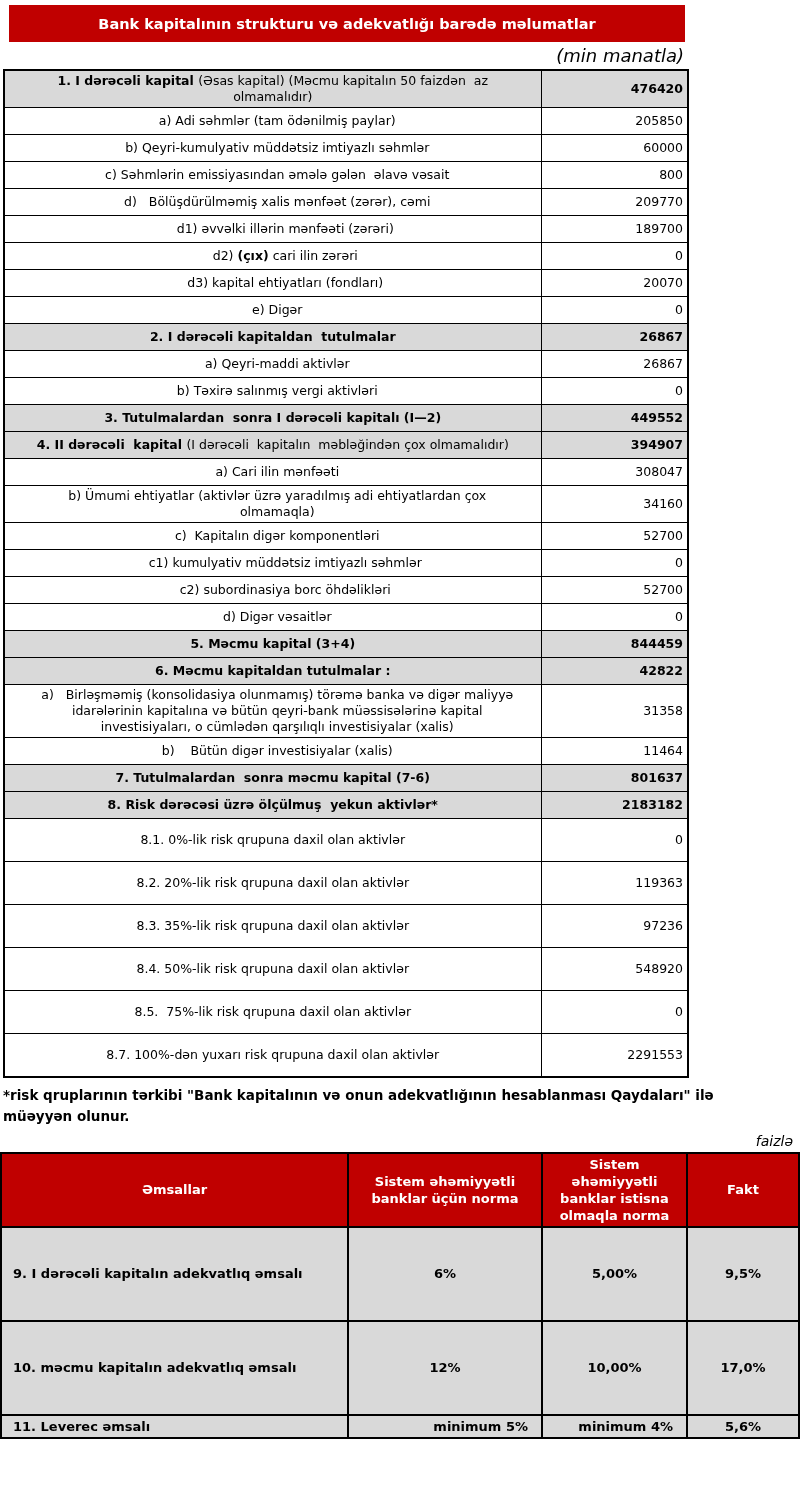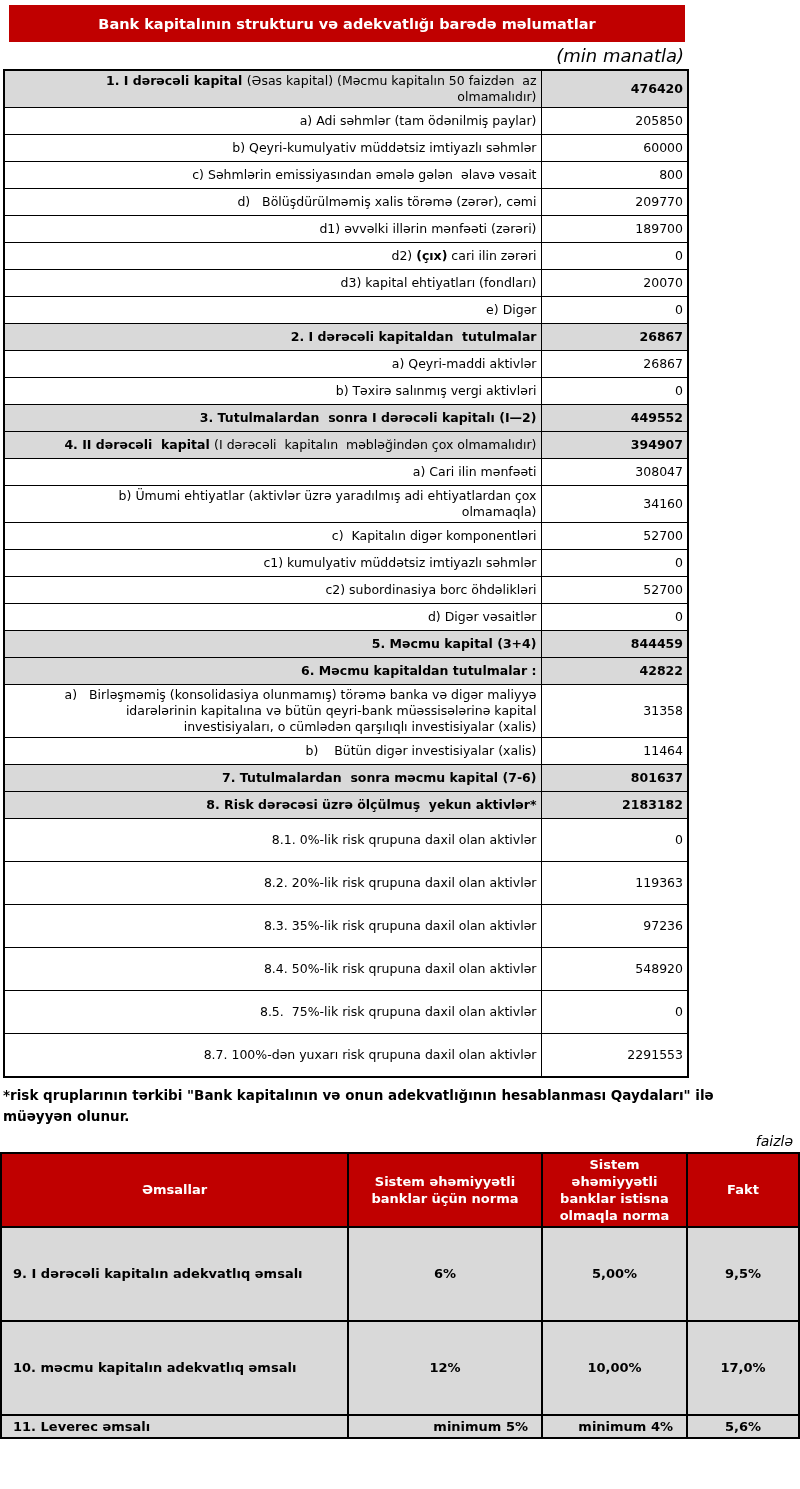--- a/index.html
+++ b/index.html
@@ -36,21 +36,21 @@
   
   table{border-collapse:collapse;table-layout:fixed;}
   .capital-table{
     margin-left:3px;width:684px;border:2px solid var(--ink);
   }
   .capital-table td{
     border:1.5px solid var(--ink);
     font-size:12.5px;line-height:16px;
     padding:2px 4px;vertical-align:middle;
   }
-  .capital-table .lbl{text-align:right;white-space:pre-wrap;padding-left:4px;}
+  .capital-table .lbl{text-align:center;white-space:pre-wrap;padding-left:4px;}
   .capital-table .val{text-align:right;padding-right:4px;}
   .capital-table tr{height:27px;}
   .capital-table tr.risk{height:43px;}
   .capital-table tr.section td{background:var(--gray);}
   .capital-table tr.section .val{font-weight:bold;}
   .capital-table .b{font-weight:bold;}
   .capital-table tr.ind-1 .lbl{padding-left:13px;}
   .capital-table tr.ind-2 .lbl{padding-left:29px;}
 
   
@@ -108,21 +108,21 @@
       </tr>
       <tr class="sub ind-1">
         <td class="lbl"><span>b) Qeyri-kumulyativ müddətsiz imtiyazlı səhmlər</span></td>
         <td class="val">60000</td>
       </tr>
       <tr class="sub ind-1">
         <td class="lbl"><span>c) Səhmlərin emissiyasından əmələ gələn  əlavə vəsait</span></td>
         <td class="val">800</td>
       </tr>
       <tr class="sub ind-1">
-        <td class="lbl"><span>d)   Bölüşdürülməmiş xalis törəmə (zərər), cəmi</span></td>
+        <td class="lbl"><span>d)   Bölüşdürülməmiş xalis mənfəət (zərər), cəmi</span></td>
         <td class="val">209770</td>
       </tr>
       <tr class="sub ind-2">
         <td class="lbl"><span>d1) əvvəlki illərin mənfəəti (zərəri)</span></td>
         <td class="val">189700</td>
       </tr>
       <tr class="sub ind-2">
         <td class="lbl"><span>d2) </span><span class="b">(çıx)</span><span> cari ilin zərəri</span></td>
         <td class="val">0</td>
       </tr>

